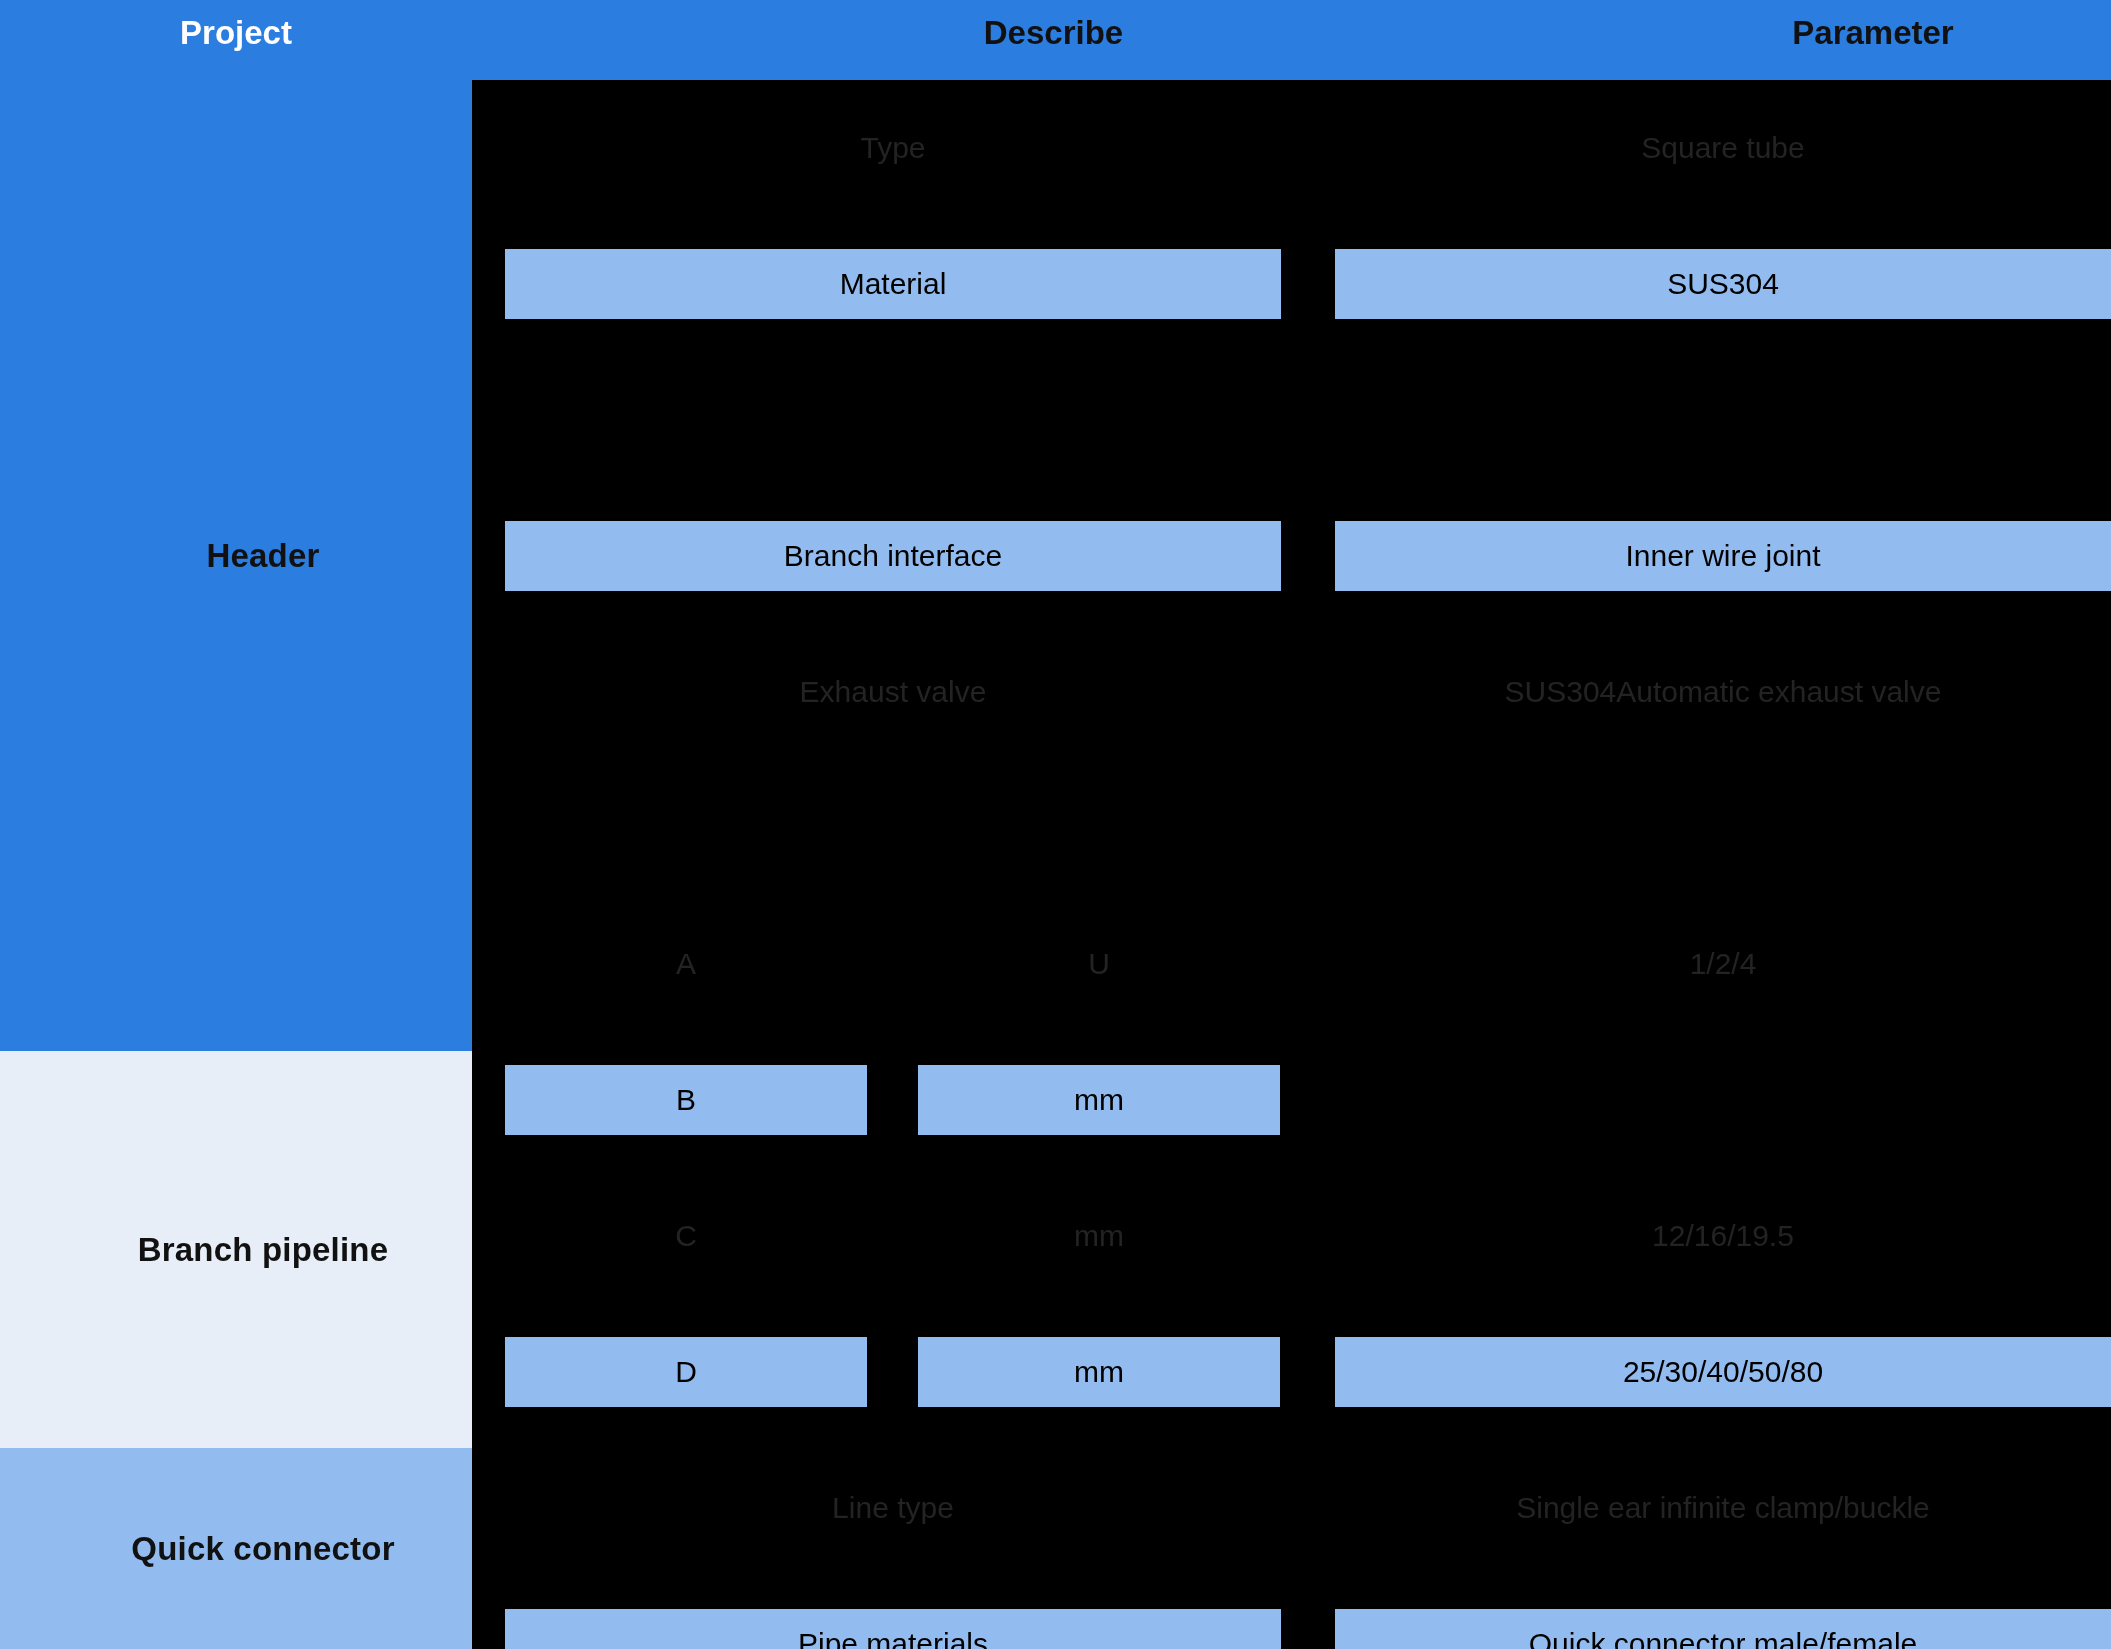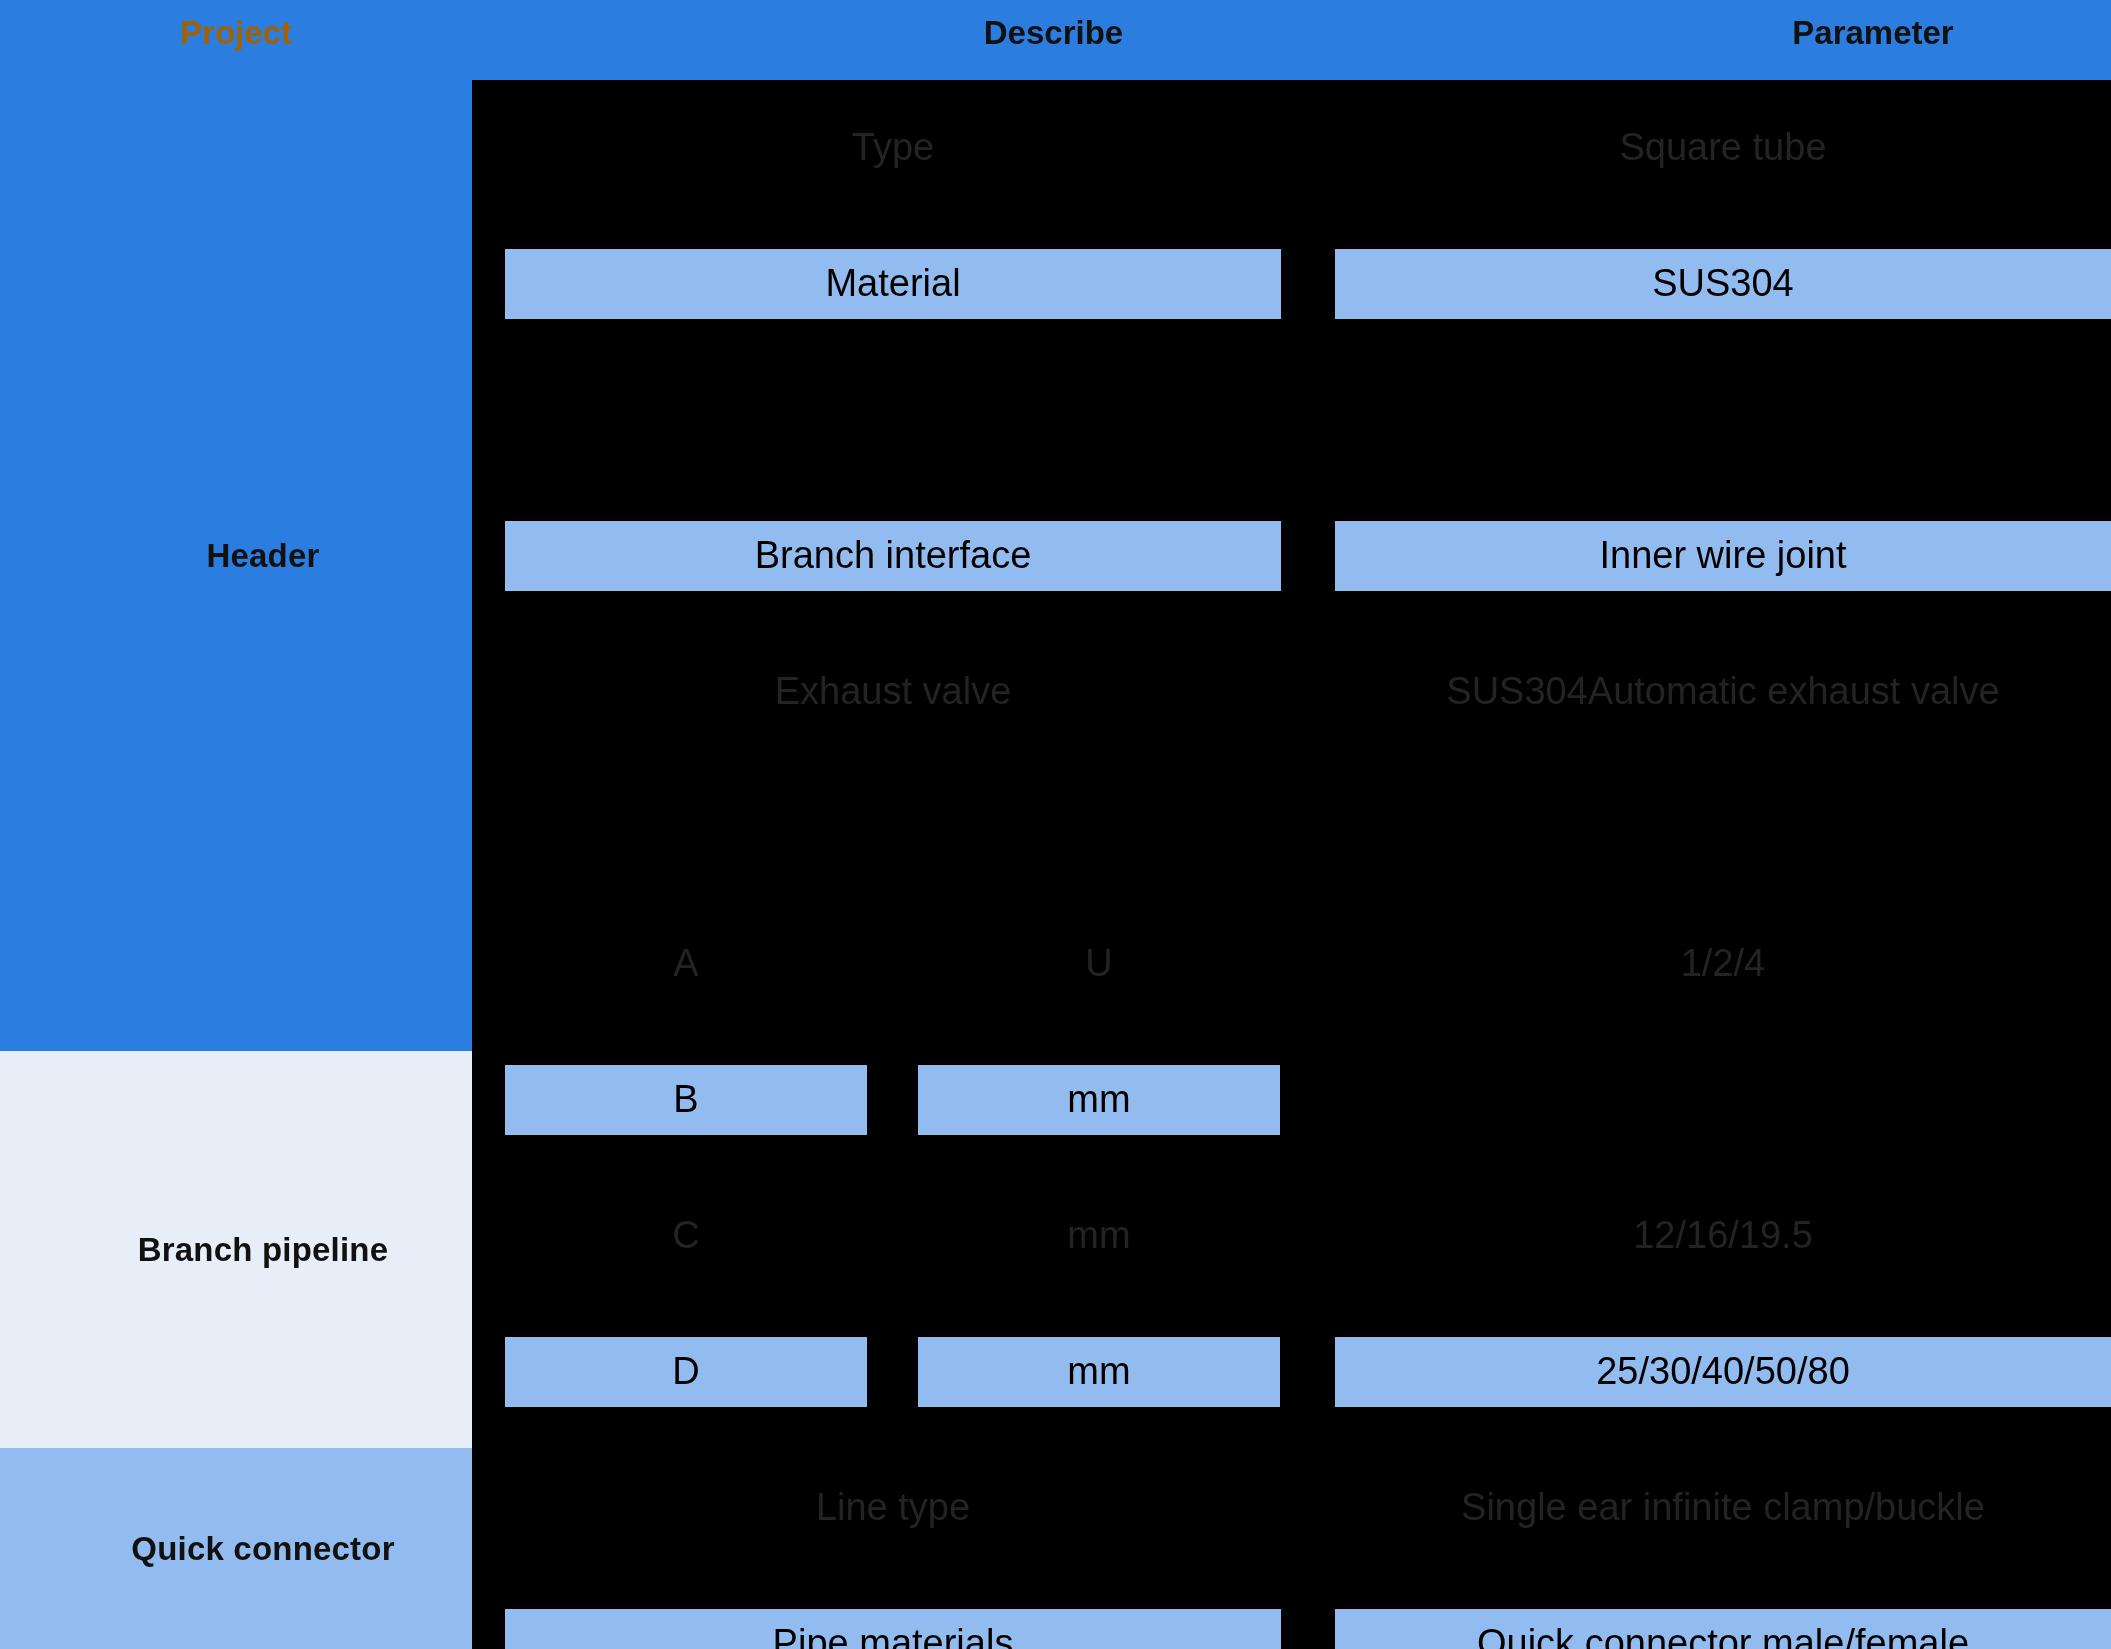--- a/index.html
+++ b/index.html
@@ -29,21 +29,21 @@
   #table-body{position:absolute;left:472px;top:80px;width:1639px;height:1569px;background:#000;}
 
   .row{position:absolute;left:0;width:1639px;height:136px;}
 
   .cell{
     position:absolute;top:33px;height:70px;
     display:flex;align-items:center;justify-content:center;
     box-sizing:border-box;padding:0 8px;
   }
   .cell .txt{
-    font-size:38px;line-height:1.05;text-align:center;white-space:pre-line;
+    font-size:30px;line-height:1.05;text-align:center;white-space:pre-line;
   }
   .cell.two-line .txt{font-size:29px;}
 
   
   .row.lit .cell{background:#92bcf0;}
   .row.lit .cell .txt{color:#000000;}
   .row.dim .cell{background:transparent;}
   .row.dim .cell .txt{color:#232323;}
 
   
@@ -61,21 +61,21 @@
   </div>
   <div class="proj-band" id="proj-band-branch">
     <span class="proj-label">Branch pipeline</span>
   </div>
   <div class="proj-band" id="proj-band-quick">
     <span class="proj-label">Quick connector</span>
   </div>
 </div>
 
 <div style="position:absolute;left:0;top:14px;width:472px;text-align:center;">
-  <span style="font-size:33px;font-weight:bold;color:#a16207;">Project</span>
+  <span style="font-size:33px;font-weight:bold;color:#ffffff;">Project</span>
 </div>
 
 <div id="header-strip">
   <div class="hdr-title" id="hdr-describe">
     <span>Describe</span>
   </div>
   <div class="hdr-title" id="hdr-parameter">
     <span>Parameter</span>
   </div>
 </div>

